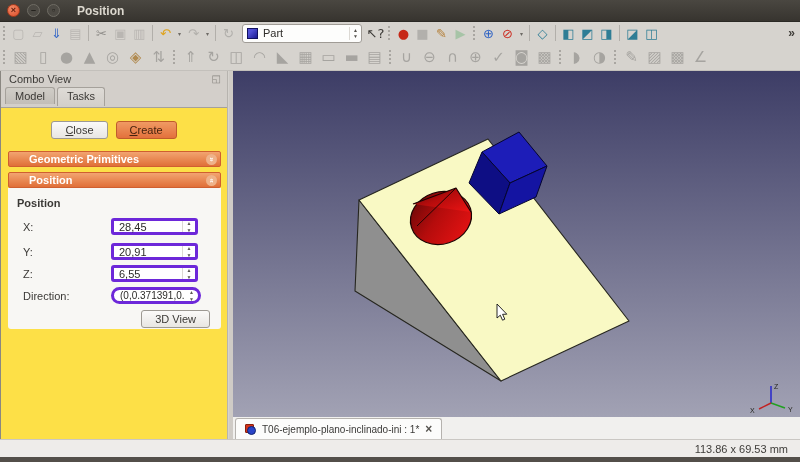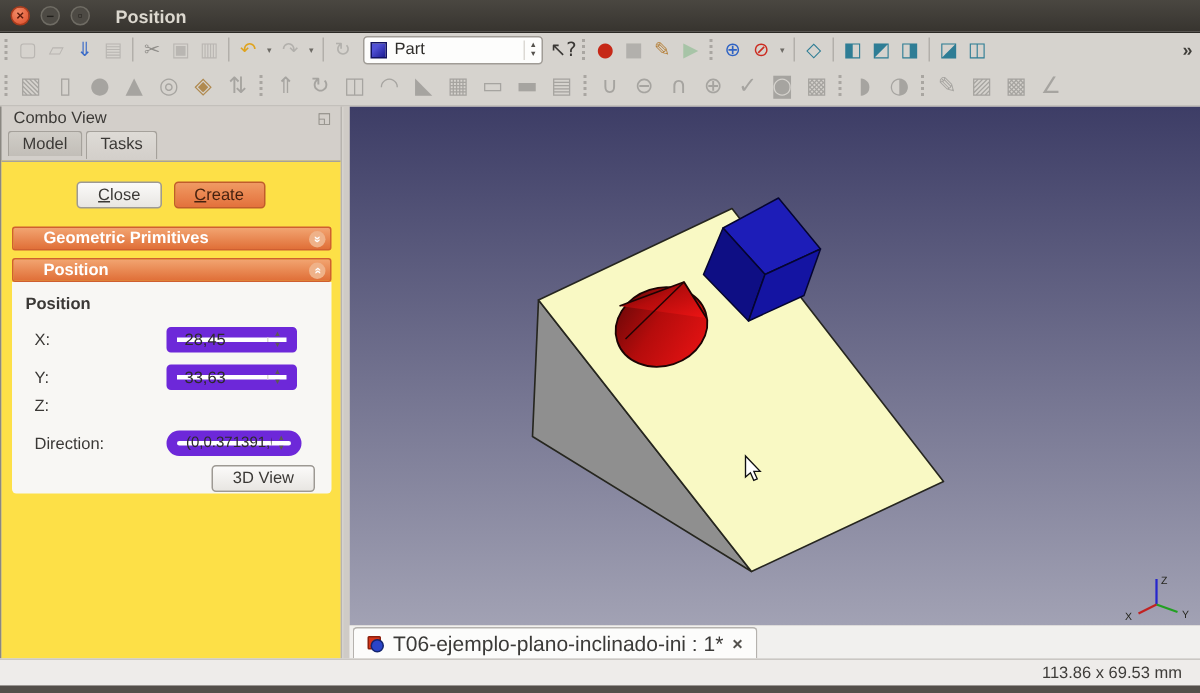--- a/index.html
+++ b/index.html
@@ -66,41 +66,41 @@
   .chev-down{transform:rotate(90deg)}
   .chev-up{transform:rotate(-90deg)}
   #sec-gp{top:43px}
   #sec-loc{top:64px}
   .loc-box{position:absolute;left:7px;top:80px;width:213px;height:141px;background:#f8f7f4;
     border-radius:0 0 3px 3px}
   .pos-heading{position:absolute;left:9px;top:9px;font-size:11px;font-weight:bold;color:#3b3936}
   .frow{position:absolute;left:15px;width:188px;display:flex;align-items:center}
   #row-x{top:30px}#row-y{top:55px}#row-z{top:77px}#row-dir{top:99px}
   .flabel{font-size:11px;color:#3b3936;width:88px}
-  .spin{width:87px;height:17px;background:#fff;border:7px solid #6d28d9;border-radius:3px;
+  .spin{width:87px;height:17px;background:#fff;border:3px solid #6d28d9;border-radius:3px;
     display:flex;align-items:center}
   .spin .val{flex:1;font-size:11px;color:#2c2b29;padding-left:5px;white-space:nowrap;overflow:hidden}
   .spin .arrows{width:13px;align-self:stretch;border-left:1px solid #dcd9d4;display:flex;
     flex-direction:column;align-items:center;justify-content:center;font-size:5px;color:#5c5954;line-height:1.3}
   .dircombo{border-radius:9px;width:90px}
   .dircombo .val{font-size:10px;padding-left:6px}
   .dircombo .arrows{border-left:none}
   .btn-3dview{position:absolute;right:11px;top:122px;background:linear-gradient(#fbfaf9,#e8e6e2);
     border:1px solid #9d9993;color:#3b3936}
   .btn-3dview::first-letter{text-decoration:none}
 
   .splitter{position:absolute;left:229px;top:71px;width:4px;height:368px;background:#cfcbc6}
 
   
   .viewport{position:absolute;left:233px;top:71px;width:567px;height:346px}
   .doc-tabbar{position:absolute;left:233px;top:417px;width:567px;height:22px;background:#f1f0ee}
   .doc-tab{position:absolute;left:2px;top:1px;height:21px;background:#fcfcfb;
     border:1px solid #b5b2ae;border-bottom:none;border-radius:3px 3px 0 0;
     display:flex;align-items:center;padding:0 9px;gap:6px}
-  .doc-tab .label{font-size:14px;color:#3b3a38;white-space:nowrap}
+  .doc-tab .label{font-size:10px;color:#3b3a38;white-space:nowrap}
   .doc-tab .close{font-size:12px;font-weight:bold;color:#55534f}
   .doc-icon{position:relative;width:11px;height:11px;flex:0 0 auto}
   .doc-icon::before{content:'';position:absolute;left:0;top:0;width:7px;height:7px;
     background:#d43418;border:1px solid #8c1f0c;border-radius:1px}
   .doc-icon::after{content:'';position:absolute;right:0;bottom:0;width:7px;height:7px;
     border-radius:50%;background:#2a44c8;border:1px solid #13246e}
 
   
   .statusbar{position:absolute;left:0;top:439px;width:800px;height:18px;background:#eeecea;
     border-top:1px solid #cac7c3;display:flex;align-items:center;justify-content:flex-end;padding-right:12px}
@@ -248,30 +248,37 @@
           <span class="arrows">
               <span>▲</span>
               <span>▼</span>
             </span>
         </div>
       </div>
 
       <div class="frow" id="row-y">
         <span class="flabel">Y:</span>
         <div class="spin">
-          <span class="val">33,63</span>
+          <span class="val">20,91</span>
           <span class="arrows">
               <span>▲</span>
               <span>▼</span>
             </span>
         </div>
       </div>
 
       <div class="frow" id="row-z">
         <span class="flabel">Z:</span>
+        <div class="spin">
+          <span class="val">6,55</span>
+          <span class="arrows">
+              <span>▲</span>
+              <span>▼</span>
+            </span>
+        </div>
       </div>
 
       <div class="frow" id="row-dir">
         <span class="flabel">Direction:</span>
         <div class="spin dircombo">
           <span class="val">(0,0.371391,0.92</span>
           <span class="arrows">
               <span>▲</span>
               <span>▼</span>
             </span>

